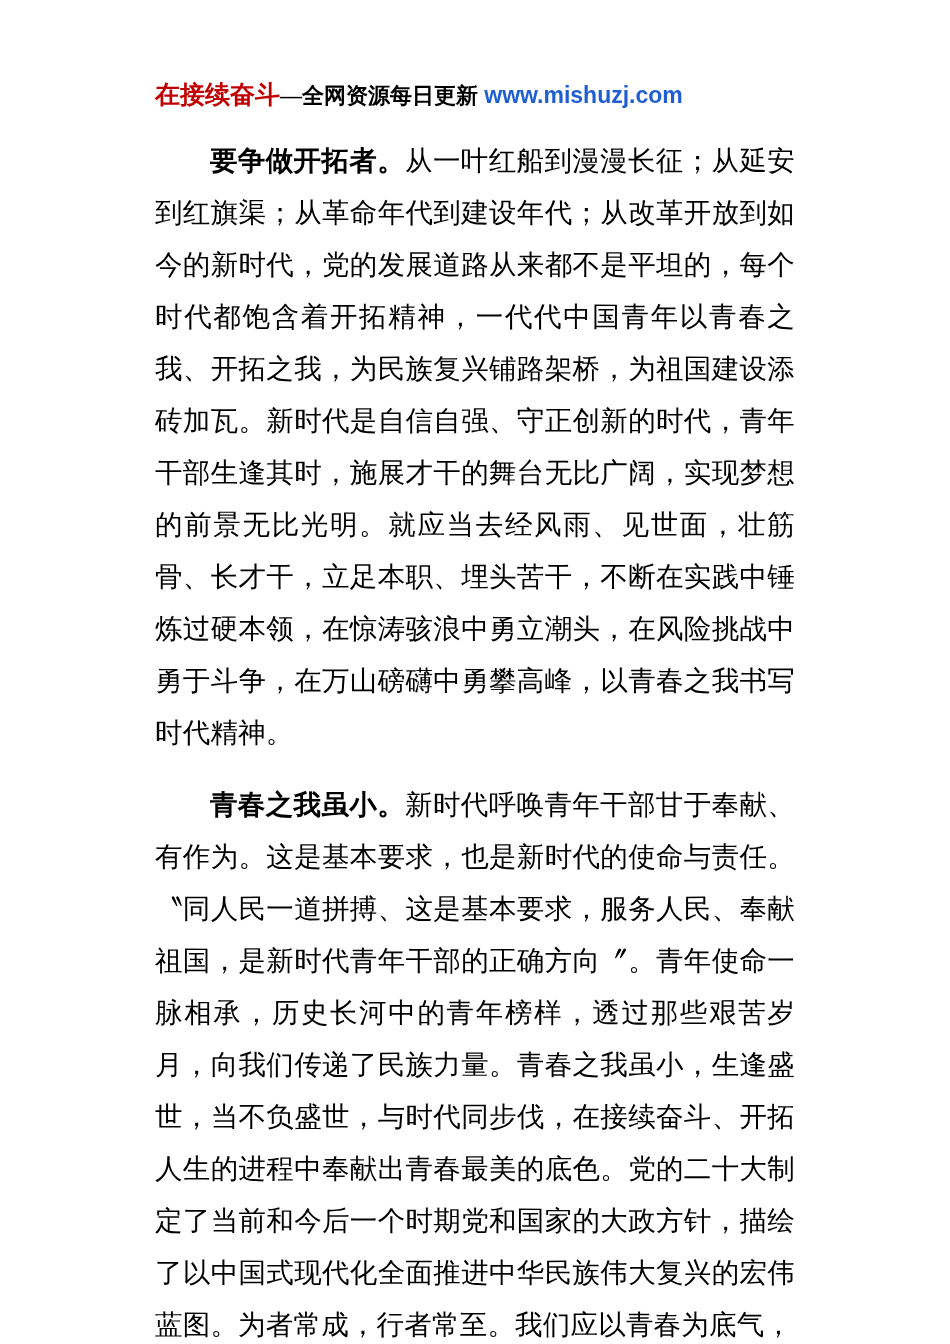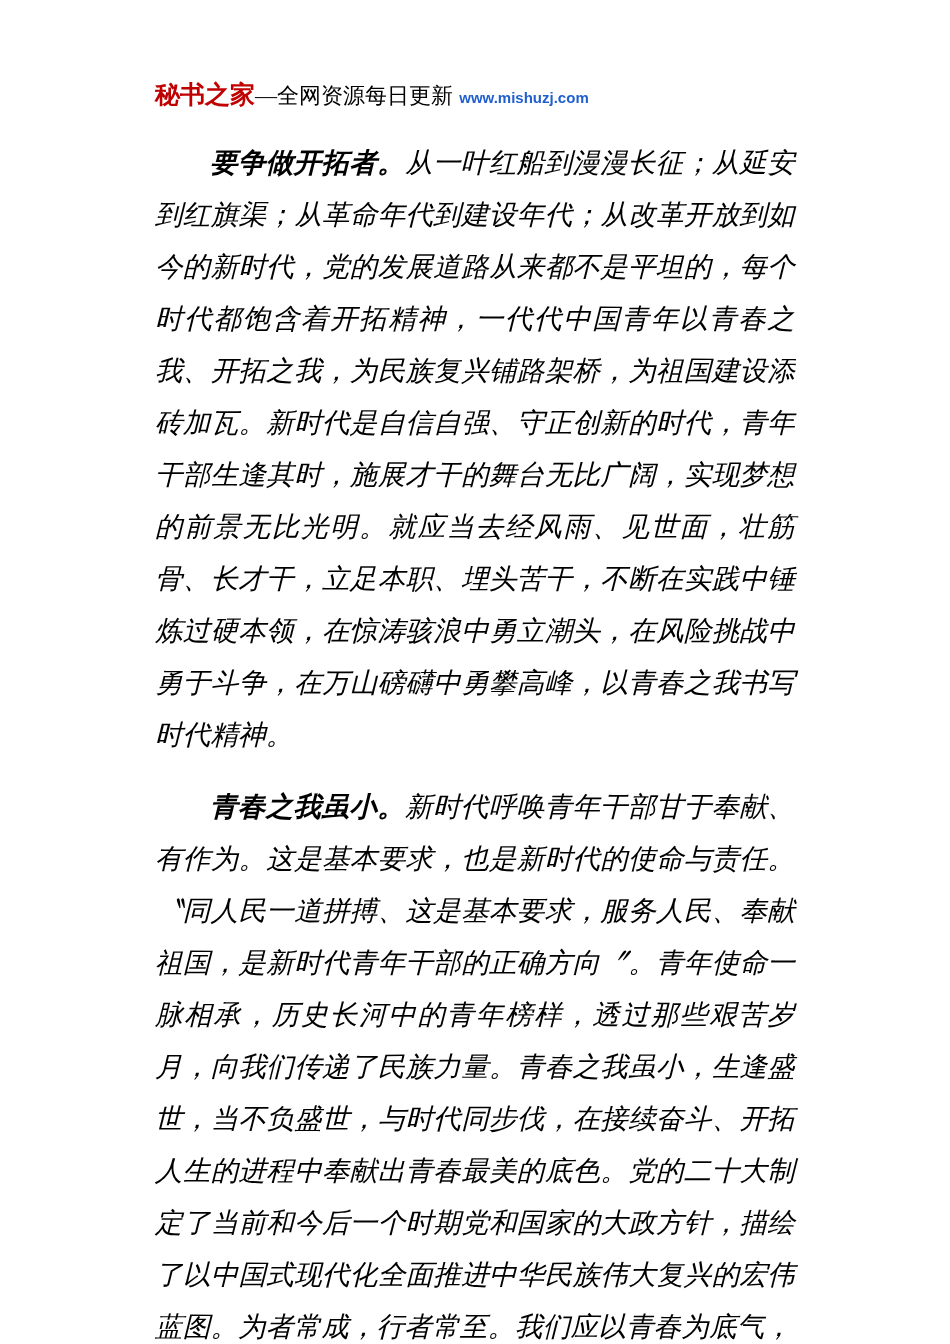--- a/index.html
+++ b/index.html
@@ -28,53 +28,52 @@
     white-space: nowrap;
     margin-bottom: 22px;
     letter-spacing: 0px;
   }
   .header-brand {
     color: #c00000;
     font-weight: bold;
   }
   .header-tag {
     color: #000000;
-    font-weight: normal;
+    font-weight: bold;
     font-size: 22px;
   }
   .header-url {
     color: #1f5fd0;
     font-weight: bold;
     font-family: "Liberation Sans", sans-serif;
-    font-size: 15px;
+    font-size: 23px;
   }
   .para {
     font-size: 27.5px;
     line-height: 52px;
     text-align: justify;
     text-justify: inter-ideograph;
     text-indent: 55px;
     margin: 0 0 6px 0;
     letter-spacing: 0.2px;
-    font-style: italic;
   }
   .para .lead {
     font-weight: bold;
   }
   .spacer {
     height: 14px;
   }
 </style>
 </head>
 <body>
 
 <div class="page">
 
   <div class="header-line">
-    <span class="header-brand">秘书之家</span><span class="header-tag">—全网资源每日更新</span> <span class="header-url">www.mishuzj.com</span>
+    <span class="header-brand">在接续奋斗</span><span class="header-tag">—全网资源每日更新</span> <span class="header-url">www.mishuzj.com</span>
   </div>
 
   <p class="para"><span class="lead">要争做开拓者。</span><span>从一叶红船到漫漫长征；从延安到红旗渠；从革命年代到建设年代；从改革开放到如今的新时代，党的发展道路从来都不是平坦的，每个时代都饱含着开拓精神，一代代中国青年以青春之我、开拓之我，为民族复兴铺路架桥，为祖国建设添砖加瓦。新时代是自信自强、守正创新的时代，青年干部生逢其时，施展才干的舞台无比广阔，实现梦想的前景无比光明。就应当去经风雨、见世面，壮筋骨、长才干，立足本职、埋头苦干，不断在实践中锤炼过硬本领，在惊涛骇浪中勇立潮头，在风险挑战中勇于斗争，在万山磅礴中勇攀高峰，以青春之我书写时代精神。</span></p>
 
   <div class="spacer"></div>
 
   <p class="para"><span class="lead">青春之我虽小。</span><span>新时代呼唤青年干部甘于奉献、有作为。这是基本要求，也是新时代的使命与责任。〝同人民一道拼搏、这是基本要求，服务人民、奉献祖国，是新时代青年干部的正确方向〞。青年使命一脉相承，历史长河中的青年榜样，透过那些艰苦岁月，向我们传递了民族力量。青春之我虽小，生逢盛世，当不负盛世，与时代同步伐，在接续奋斗、开拓人生的进程中奉献出青春最美的底色。党的二十大制定了当前和今后一个时期党和国家的大政方针，描绘了以中国式现代化全面推进中华民族伟大复兴的宏伟蓝图。为者常成，行者常至。我们应以青春为底气，</span></p>
 
 </div>
 

